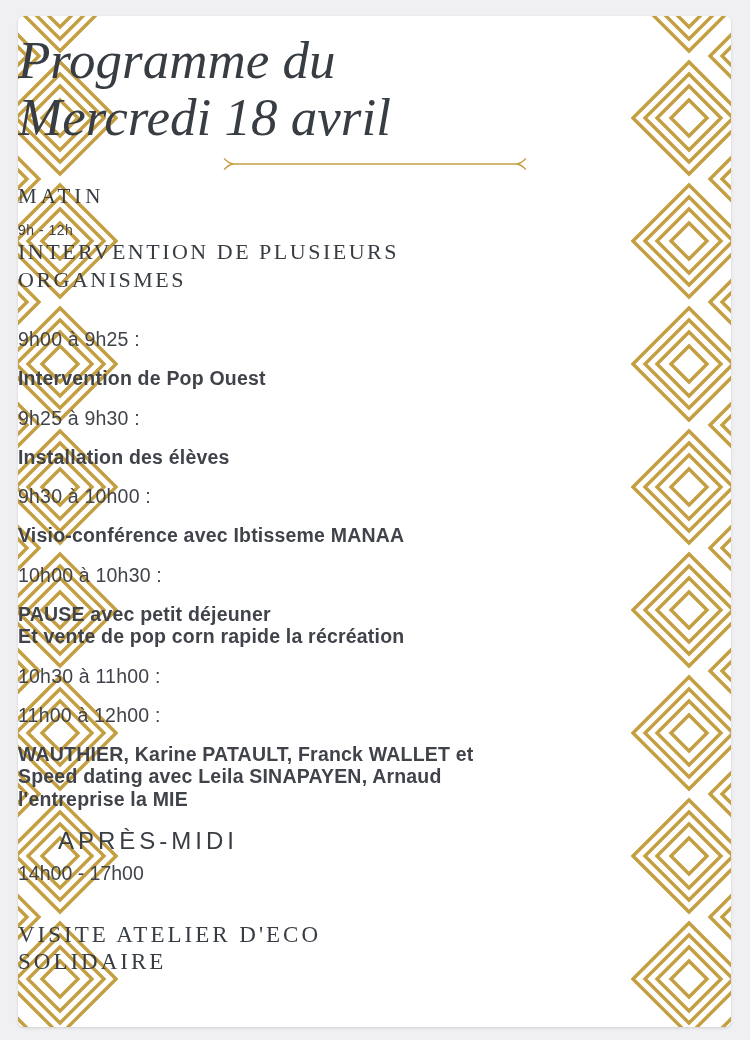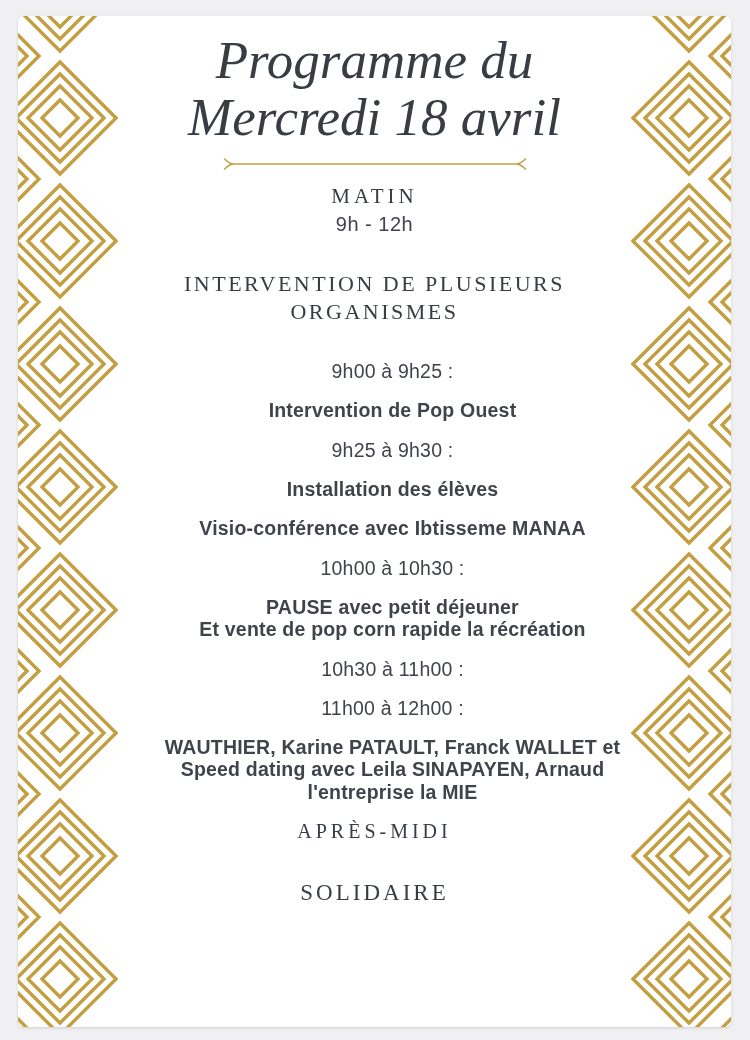--- a/index.html
+++ b/index.html
@@ -23,21 +23,21 @@
     overflow:hidden;
   }
   .diamond-strip{
     position:absolute;top:0;height:1011px;width:100px;
     display:block;
   }
   .strip-left{left:0;}
   .strip-right{right:0;transform:scaleX(-1);}
   .content{
     position:absolute;inset:0;
-    text-align:center;
+    text-align:left;
     color:var(--body,#40444A);
   }
   .title{
     margin:16px 0 0 0;
     font-family:"Liberation Serif", serif;
     font-style:italic;
     font-weight:normal;
     font-size:53px;
     line-height:57px;
     color:var(--dark,#383D44);
@@ -45,46 +45,46 @@
   }
   .divider{display:block;margin:10px auto 0 auto;}
   .period-label{
     margin-top:12px;
     font-family:"Liberation Serif", serif;
     font-size:21px;
     letter-spacing:4px;
     color:var(--dark,#383D44);
   }
   .period-hours{
-    margin-top:4px;
-    font-size:20px;
+    margin-top:13px;
+    font-size:14px;
     letter-spacing:0.5px;
   }
   .section-heading{
-    margin-top:34px;
     font-family:"Liberation Serif", serif;
     font-size:22px;
     line-height:28px;
     letter-spacing:2.5px;
     color:var(--dark,#2F333A);
   }
-  .schedule{margin-top:34px;padding-left:36px;}
+  .schedule{margin-top:34px;}
   .sched-time, .sched-event{
     font-size:19.5px;
     line-height:22px;
     margin-bottom:17px;
     letter-spacing:0.2px;
   }
   .sched-event .event-line{line-height:22.5px;font-weight:bold;}
   .pm-label{
     margin-top:6px;
-    font-family:Liberation Serif, serif;
-    font-size:20px;
+    font-family:Liberation Sans, sans-serif;
+    font-size:24px;
     letter-spacing:4px;
     color:var(--dark,#383D44);
+    margin-left:40px;
   }
   .pm-hours{
     margin-top:7px;
     font-size:19.5px;
   }
   .pm-heading{
     margin-top:36px;
     font-family:"Liberation Serif", serif;
     font-size:23px;
     line-height:27px;
@@ -175,20 +175,21 @@
         <div class="sched-time">9h00 à 9h25 :</div>
         <div class="sched-event">
           <div class="event-line">Intervention de Pop Ouest</div>
         </div>
 
         <div class="sched-time">9h25 à 9h30 :</div>
         <div class="sched-event">
           <div class="event-line">Installation des élèves</div>
         </div>
 
+        <div class="sched-time">9h30 à 10h00 :</div>
         <div class="sched-event">
           <div class="event-line">Visio-conférence avec Ibtisseme MANAA</div>
         </div>
 
         <div class="sched-time">10h00 à 10h30 :</div>
         <div class="sched-event">
           <div class="event-line">PAUSE avec petit déjeuner</div>
           <div class="event-line">Et vente de pop corn rapide la récréation</div>
         </div>
 
@@ -197,20 +198,22 @@
         <div class="sched-time">11h00 à 12h00 :</div>
         <div class="sched-event">
           <div class="event-line">WAUTHIER, Karine PATAULT, Franck WALLET et</div>
           <div class="event-line">Speed dating avec Leila SINAPAYEN, Arnaud</div>
           <div class="event-line">l'entreprise la MIE</div>
         </div>
 
       </div>
 
       <div class="pm-label">APRÈS-MIDI</div>
+      <div class="pm-hours">14h00 - 17h00</div>
 
       <div class="pm-heading">
+        <div>VISITE ATELIER D'ECO</div>
         <div>SOLIDAIRE</div>
       </div>
 
     </div>
   </div>
 </div>
 
 </body></html>

